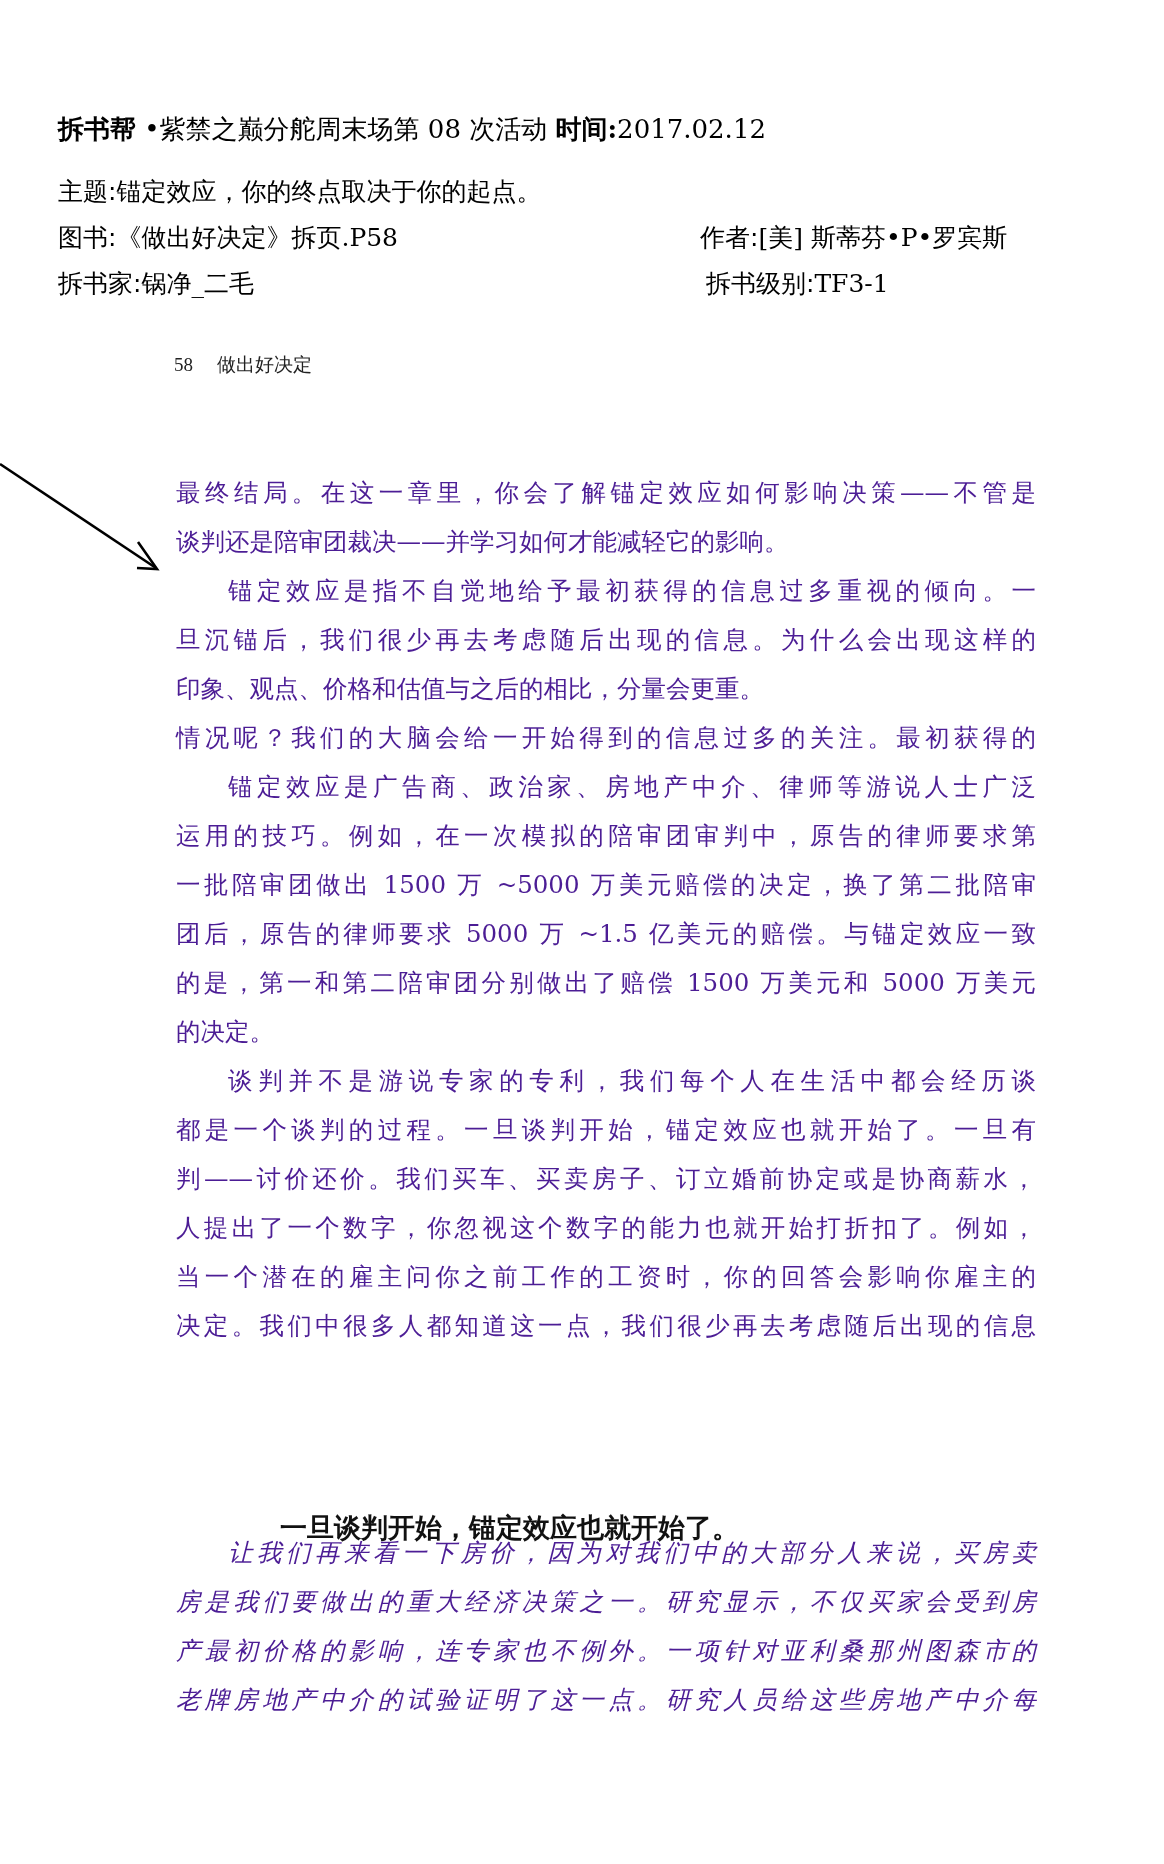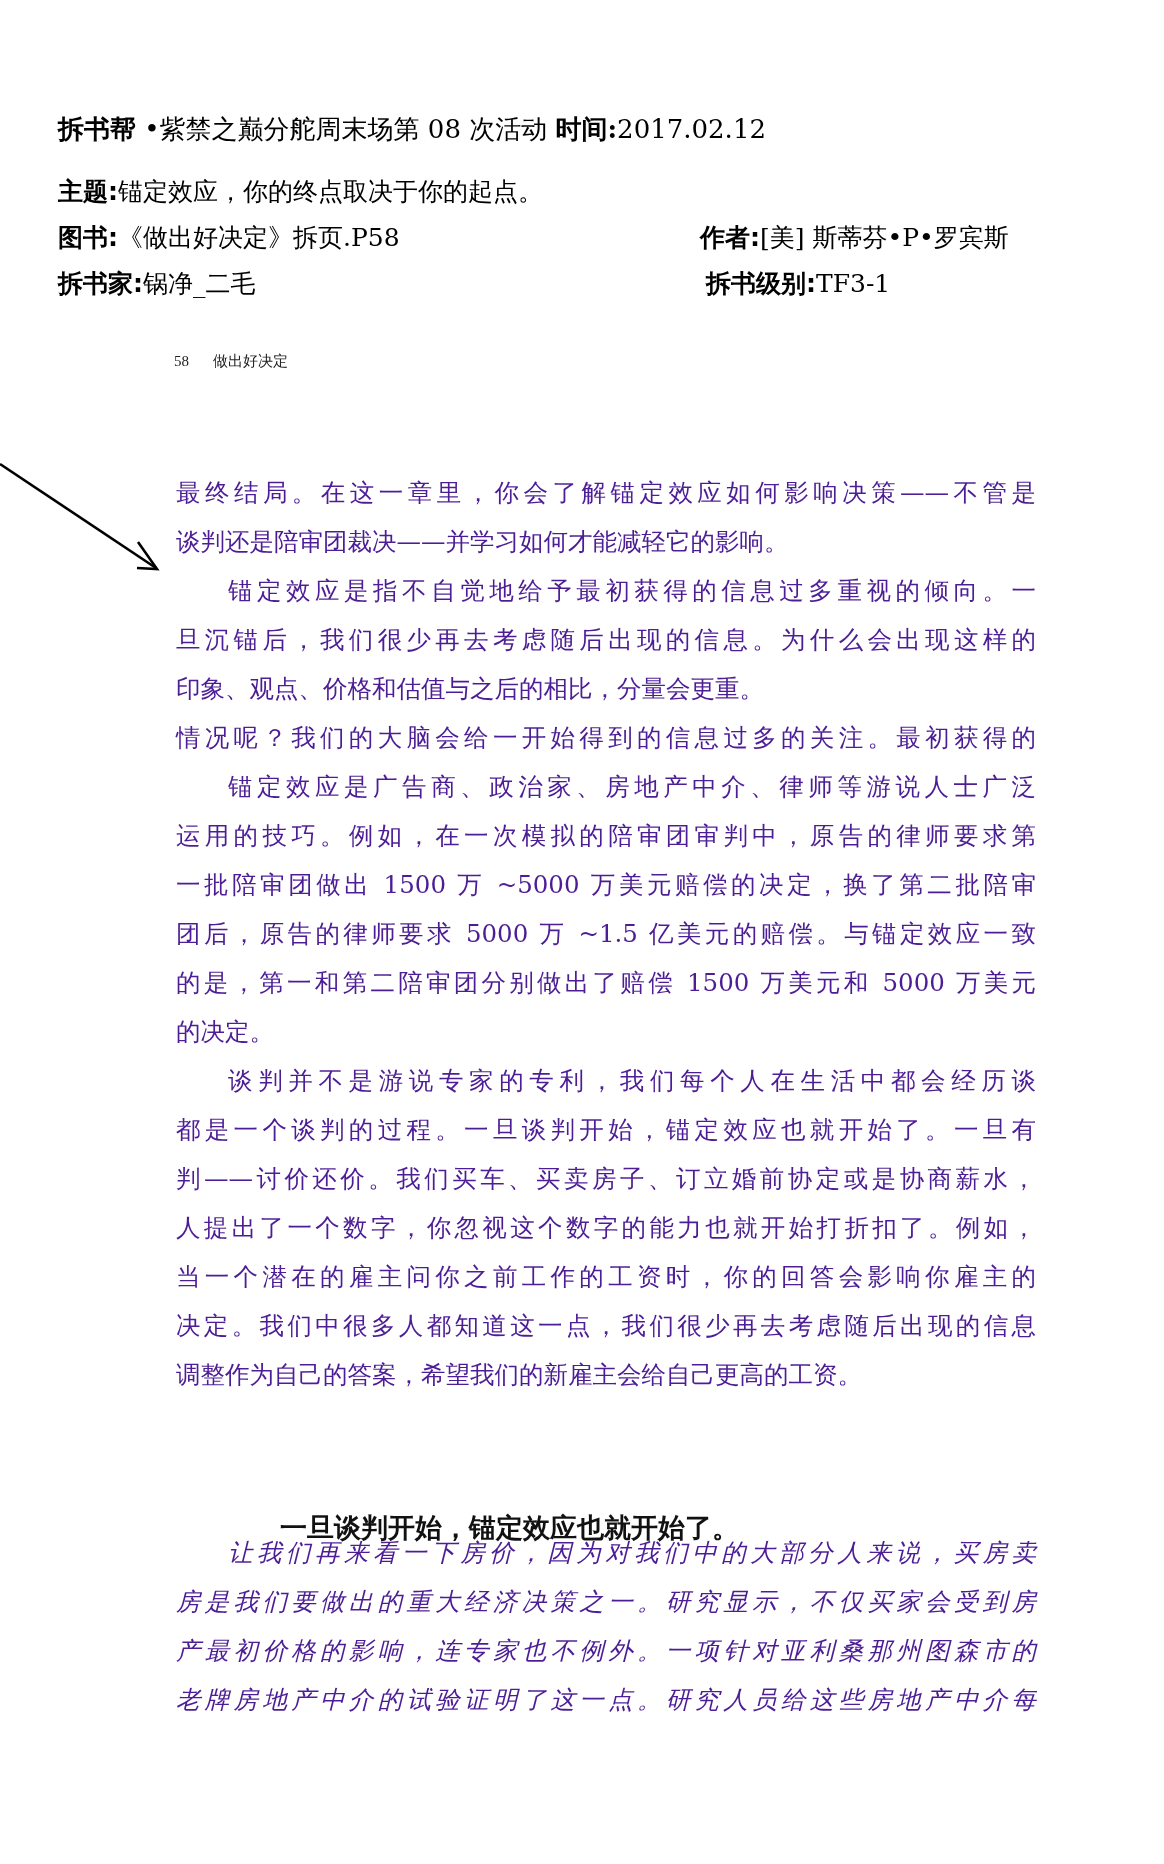--- a/index.html
+++ b/index.html
@@ -10,23 +10,23 @@
     .header-title {
       position: absolute; left: 58px; top: 104px;
       font-size: 26px; line-height: 50px; white-space: nowrap; letter-spacing: 0px;
       font-family: "DejaVu Serif", serif;
     }
     .header-title .bold { font-weight: bold; }
     .meta-row {
       position: absolute; font-size: 25px; line-height: 36px; white-space: nowrap;
       font-family: "DejaVu Serif", serif;
     }
-    .meta-row .lbl { font-weight: bold; font-family: "DejaVu Sans", sans-serif; }
+    .meta-row .lbl { font-weight: normal; font-family: "DejaVu Sans", sans-serif; }
     .running-head {
-      position: absolute; left: 174px; top: 352px; font-size: 15px; color: #222;
+      position: absolute; left: 174px; top: 352px; font-size: 19px; color: #222;
       font-family: "Liberation Serif", serif; white-space: nowrap;
     }
     .running-head .num { margin-right: 24px; }
     .body-text {
       position: absolute; left: 176px; width: 860px;
       font-family: "DejaVu Serif", serif; font-size: 24.5px; color: #4c1d95;
     }
     .body-text p { margin: 0; }
     .line { height: 49px; line-height: 49px; white-space: nowrap; text-align: justify; text-align-last: justify; }
     .line.last { text-align-last: left; }
@@ -94,21 +94,20 @@
     <div class="line last">的决定。</div>
   <p></p>
   <p>
     </p>
     <div class="line indent">谈判并不是游说专家的专利，我们每个人在生活中都会经历谈</div>
     <div class="line">都是一个谈判的过程。一旦谈判开始，锚定效应也就开始了。一旦有</div>
     <div class="line">判——讨价还价。我们买车、买卖房子、订立婚前协定或是协商薪水，</div>
     <div class="line">人提出了一个数字，你忽视这个数字的能力也就开始打折扣了。例如，</div>
     <div class="line">当一个潜在的雇主问你之前工作的工资时，你的回答会影响你雇主的</div>
     <div class="line">决定。我们中很多人都知道这一点，我们很少再去考虑随后出现的信息</div>
-    <div class="line last">调整作为自己的答案，希望我们的新雇主会给自己更高的工资。</div>
   <p></p>
 </div>
 
 <div class="pull-quote">一旦谈判开始，锚定效应也就开始了。</div>
 
 <div class="body-text" style="top:1528px;font-style:italic;">
   <p>
     </p>
     <div class="line indent">让我们再来看一下房价，因为对我们中的大部分人来说，买房卖</div>
     <div class="line">房是我们要做出的重大经济决策之一。研究显示，不仅买家会受到房</div>

